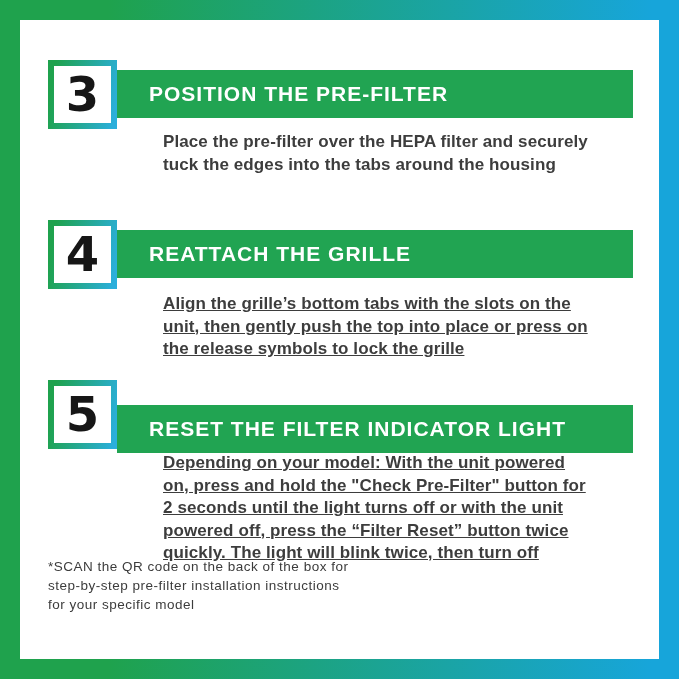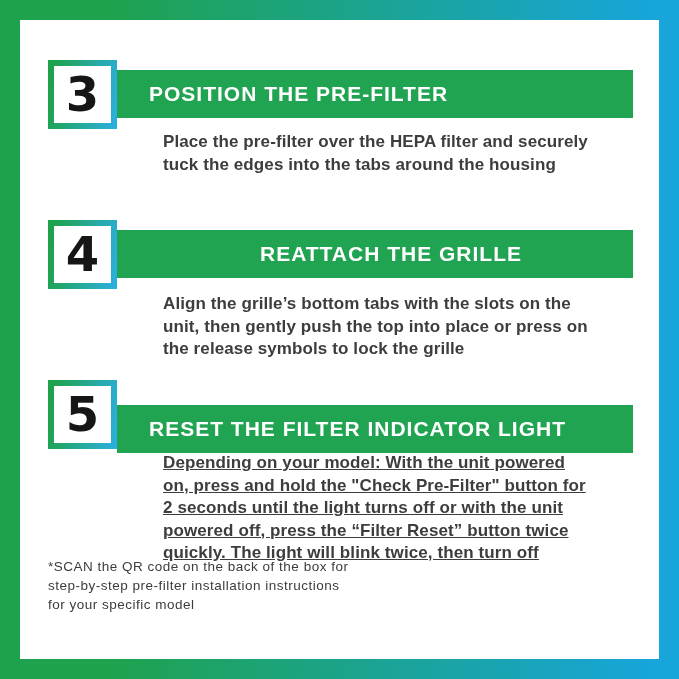--- a/index.html
+++ b/index.html
@@ -73,21 +73,21 @@
     width: 500px;
     color: #3d3d3d;
     font-size: 17px;
     font-weight: bold;
     line-height: 22.5px;
     letter-spacing: 0.1px;
     white-space: pre-line;
   }
   
   .s0 .num-box { top: 60px; }  .s0 .banner { top: 70px; }  .s0 .step-body { top: 131px; }
-  .s1 .num-box { top: 220px; } .s1 .banner { top: 230px; justify-content: center; } .s1 .step-body { top: 293px; }
+  .s1 .num-box { top: 220px; } .s1 .banner { top: 230px; } .s1 .step-body { top: 293px; text-decoration: underline; }
   .s2 .num-box { top: 380px; } .s2 .banner { top: 405px; } .s2 .step-body { top: 452px; text-decoration: underline; }
   .footnote {
     position: absolute;
     left: 48px;
     top: 557px;
     width: 420px;
     color: #3c3c3c;
     font-size: 13.5px;
     font-weight: normal;
     line-height: 19px;

